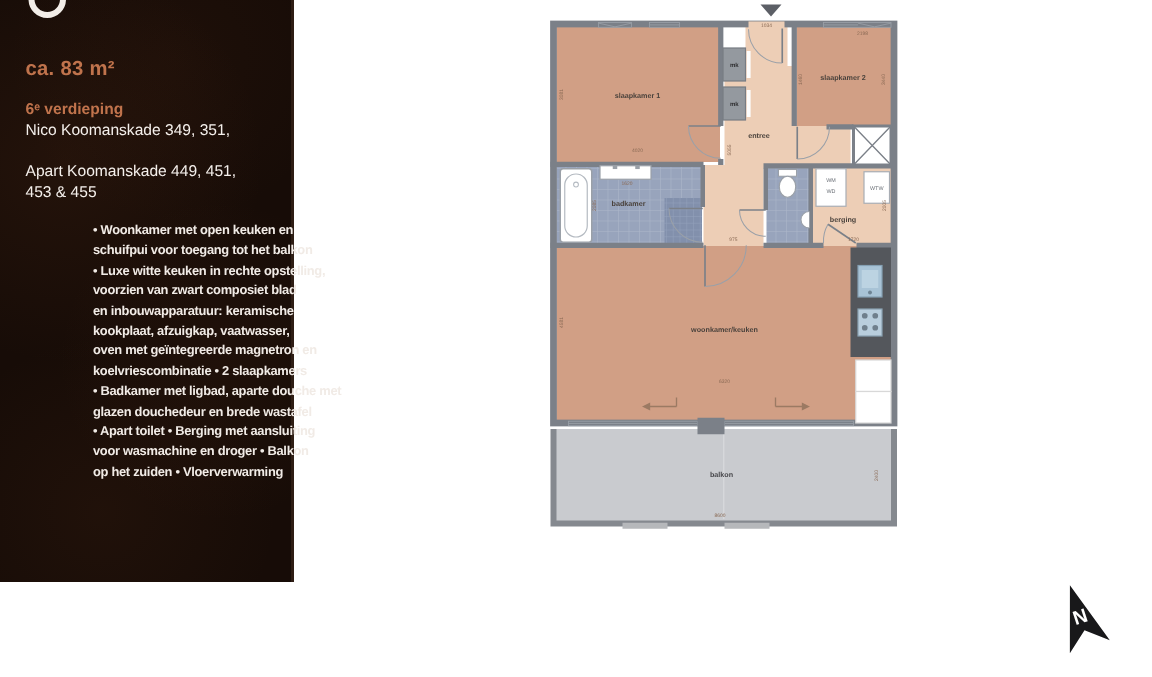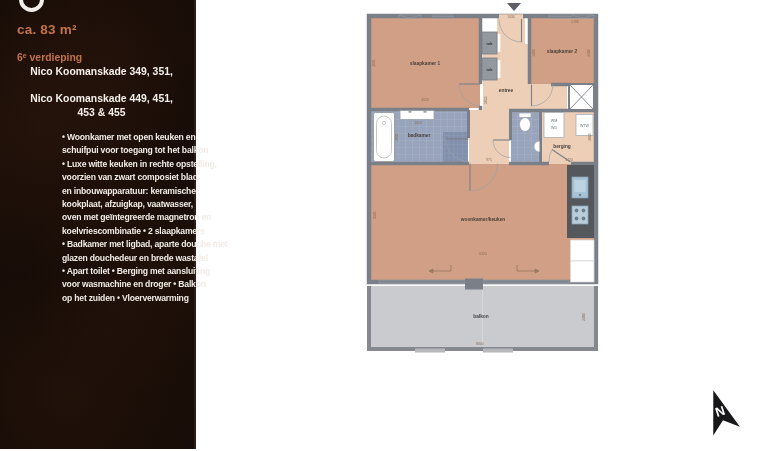--- a/index.html
+++ b/index.html
@@ -1,34 +1,34 @@
 <!DOCTYPE html>
 <html><head>
 <meta charset="utf-8">
 <style>
   html,body{margin:0;padding:0;}
   body{width:768px;height:451px;position:relative;background:#ffffff;
        font-family:"Liberation Sans",sans-serif;overflow:hidden;}
 
   
-  .sidebar{position:absolute;left:0;top:0;width:196px;height:449px;box-sizing:border-box;
-    padding:0 8px 0 17px;color:#f4efeb;
+  .sidebar{position:absolute;left:0;top:0;width:196px;height:388px;box-sizing:border-box;
+    padding:16px 8px 0 17px;color:#f4efeb;
     background-color:#170c07;
     background-image:
       radial-gradient(circle at 22% 28%, rgba(150,80,40,.10), transparent 42%),
       radial-gradient(circle at 75% 62%, rgba(140,75,40,.08), transparent 38%),
       radial-gradient(circle at 35% 88%, rgba(130,70,35,.09), transparent 32%),
       radial-gradient(circle at 60% 10%, rgba(120,60,30,.07), transparent 30%);
     border-right:2px solid #2e1d14;}
   .logo{position:absolute;top:-13px;left:19px;width:17px;height:17px;border:4.5px solid #f2ede8;
         border-radius:50%;}
   .area{margin:0;padding-top:22px;font-size:13.5px;font-weight:bold;color:#c0734c;letter-spacing:.2px;}
   .floor-block{margin-top:14px;}
   .floor-title{font-size:10.4px;font-weight:bold;color:#c0734c;line-height:13.5px;margin-top:12px;}
-  .addr{font-size:10.4px;font-weight:bold;color:#f4efeb;line-height:13.5px;text-align:center;}
+  .addr{font-size:10.4px;font-weight:normal;color:#f4efeb;line-height:13.5px;}
   .desc{margin-top:12px;width:176px;font-size:8.6px;font-weight:bold;line-height:13.4px;
         letter-spacing:-.2px;white-space:pre-line;color:#f1ebe6;margin-left:45px;}
 
   
   .plan{position:absolute;left:363px;top:0;width:242px;height:356px;}
   .compass{position:absolute;left:692px;top:382px;width:58px;height:64px;}
 
   text{font-family:"Liberation Sans",sans-serif;}
   .room-label{font-size:4.8px;font-weight:bold;fill:#4a423c;text-anchor:middle;}
   .small-label{font-size:4px;font-weight:bold;fill:#2e2e30;text-anchor:middle;}
@@ -45,21 +45,21 @@
 <div class="sidebar">
   <div class="logo"></div>
   <div class="area">ca. 83 m²</div>
 
   <div class="floor-block">
     <div class="floor-title">6ᵉ verdieping</div>
     <div class="addr">Nico Koomanskade 349, 351,</div>
   </div>
 
   <div class="floor-block">
-    <div class="addr">Nico Koomanskade 449, 451,</div>
+    <div class="addr">Apart Koomanskade 449, 451,</div>
     <div class="addr">453 &amp; 455</div>
   </div>
 
   <div class="desc">• Woonkamer met open keuken en
 schuifpui voor toegang tot het balkon
 • Luxe witte keuken in rechte opstelling,
 voorzien van zwart composiet blad
 en inbouwapparatuur: keramische
 kookplaat, afzuigkap, vaatwasser,
 oven met geïntegreerde magnetron en

